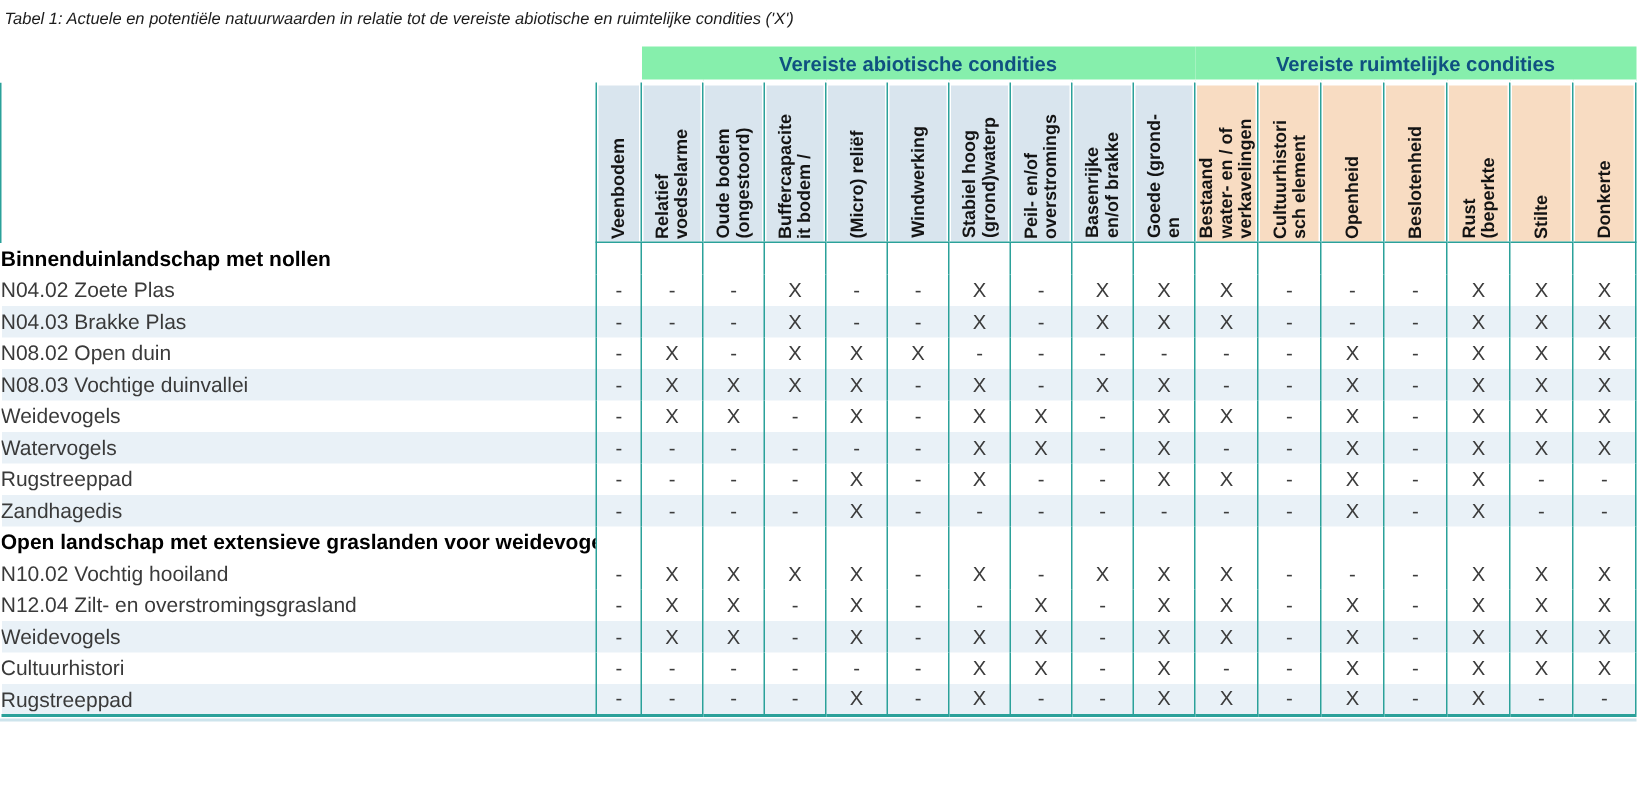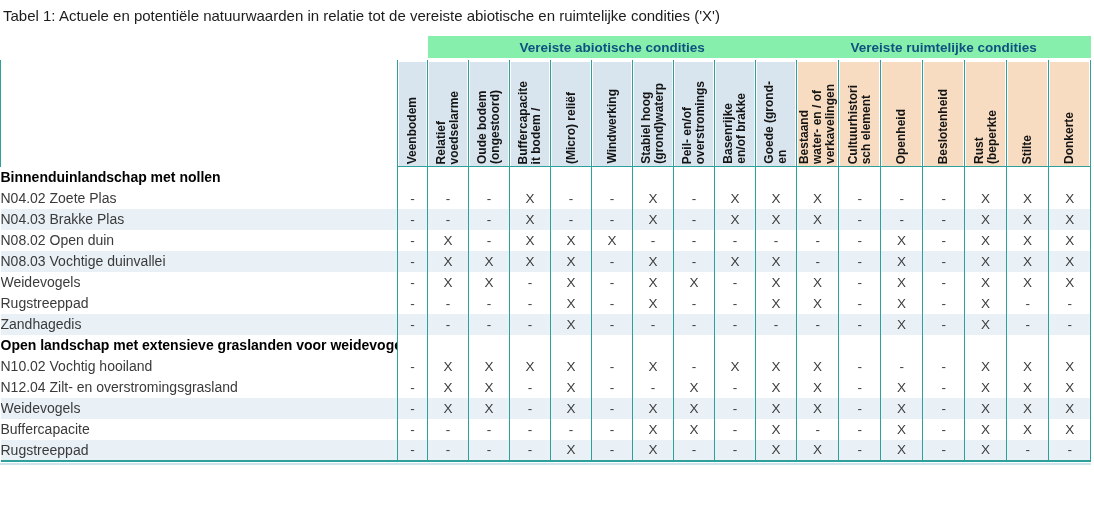--- a/index.html
+++ b/index.html
@@ -1,17 +1,17 @@
 <!DOCTYPE html>
 <html><head>
 <meta charset="utf-8">
 <style>
   html,body{margin:0;padding:0;background:#fff;}
   body{width:1094px;height:532px;font-family:"Liberation Sans",sans-serif;overflow:hidden;}
-  .title{font-size:15px;color:#1c1c1c;padding:7px 0 0 3px;white-space:nowrap;}
+  .title{font-style:italic;font-size:11px;color:#1c1c1c;padding:7px 0 0 3px;white-space:nowrap;}
   table{border-collapse:collapse;table-layout:fixed;margin-top:12px;width:1091px;}
   td{padding:0;vertical-align:middle;}
   
   .band{background:#86efac;color:#0f5180;font-weight:bold;font-size:13.5px;text-align:center;height:22px;}
   .nb{background:#fff;height:22px;}
   
   .hc{border-top:2px solid #fff;border-left:1px solid #2ba19a;border-bottom:1px solid #2ba19a;height:106px;vertical-align:bottom;background:#fff;}
   .hc.last{border-right:1px solid #2ba19a;}
   .lblhead{background:#fff;border-bottom:0;}
   .hbg{margin:0 1px;height:104px;display:flex;align-items:flex-end;justify-content:center;}
@@ -272,20 +272,40 @@
         <td class="m">-</td>
         <td class="m">X</td>
         <td class="m">X</td>
         <td class="m">-</td>
         <td class="m">X</td>
         <td class="m">-</td>
         <td class="m">X</td>
         <td class="m">X</td>
         <td class="m last">X</td>
       </tr>
+      <tr class="rowline shaded">
+        <td class="lbl">Watervogels</td>
+        <td class="m">-</td>
+        <td class="m">-</td>
+        <td class="m">-</td>
+        <td class="m">-</td>
+        <td class="m">-</td>
+        <td class="m">-</td>
+        <td class="m">X</td>
+        <td class="m">X</td>
+        <td class="m">-</td>
+        <td class="m">X</td>
+        <td class="m">-</td>
+        <td class="m">-</td>
+        <td class="m">X</td>
+        <td class="m">-</td>
+        <td class="m">X</td>
+        <td class="m">X</td>
+        <td class="m last">X</td>
+      </tr>
       <tr class="rowline">
         <td class="lbl">Rugstreeppad</td>
         <td class="m">-</td>
         <td class="m">-</td>
         <td class="m">-</td>
         <td class="m">-</td>
         <td class="m">X</td>
         <td class="m">-</td>
         <td class="m">X</td>
         <td class="m">-</td>
@@ -393,21 +413,21 @@
         <td class="m">X</td>
         <td class="m">X</td>
         <td class="m">-</td>
         <td class="m">X</td>
         <td class="m">-</td>
         <td class="m">X</td>
         <td class="m">X</td>
         <td class="m last">X</td>
       </tr>
       <tr class="rowline">
-        <td class="lbl">Buffercapacite</td>
+        <td class="lbl">Cultuurhistori</td>
         <td class="m">-</td>
         <td class="m">-</td>
         <td class="m">-</td>
         <td class="m">-</td>
         <td class="m">-</td>
         <td class="m">-</td>
         <td class="m">X</td>
         <td class="m">X</td>
         <td class="m">-</td>
         <td class="m">X</td>

